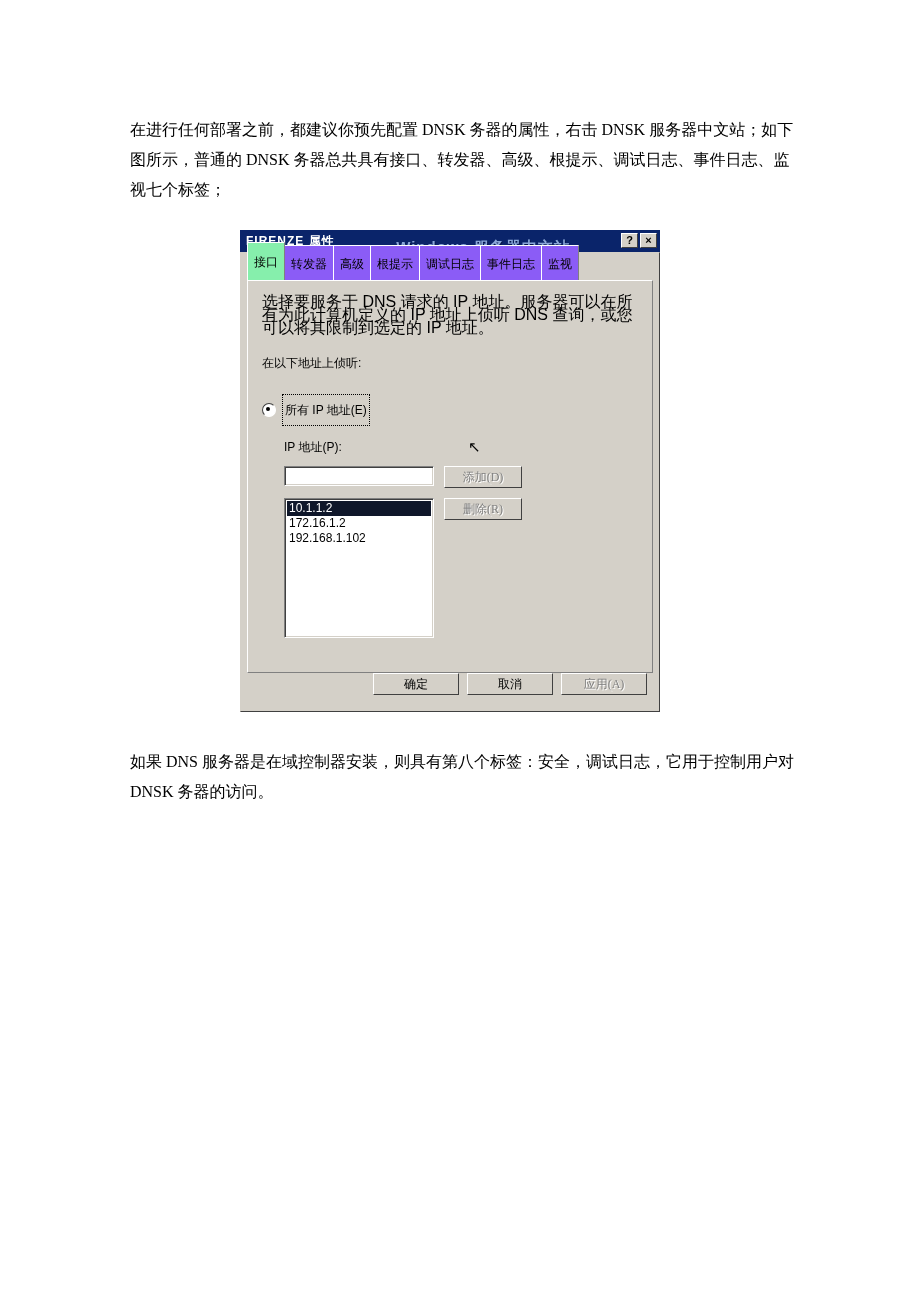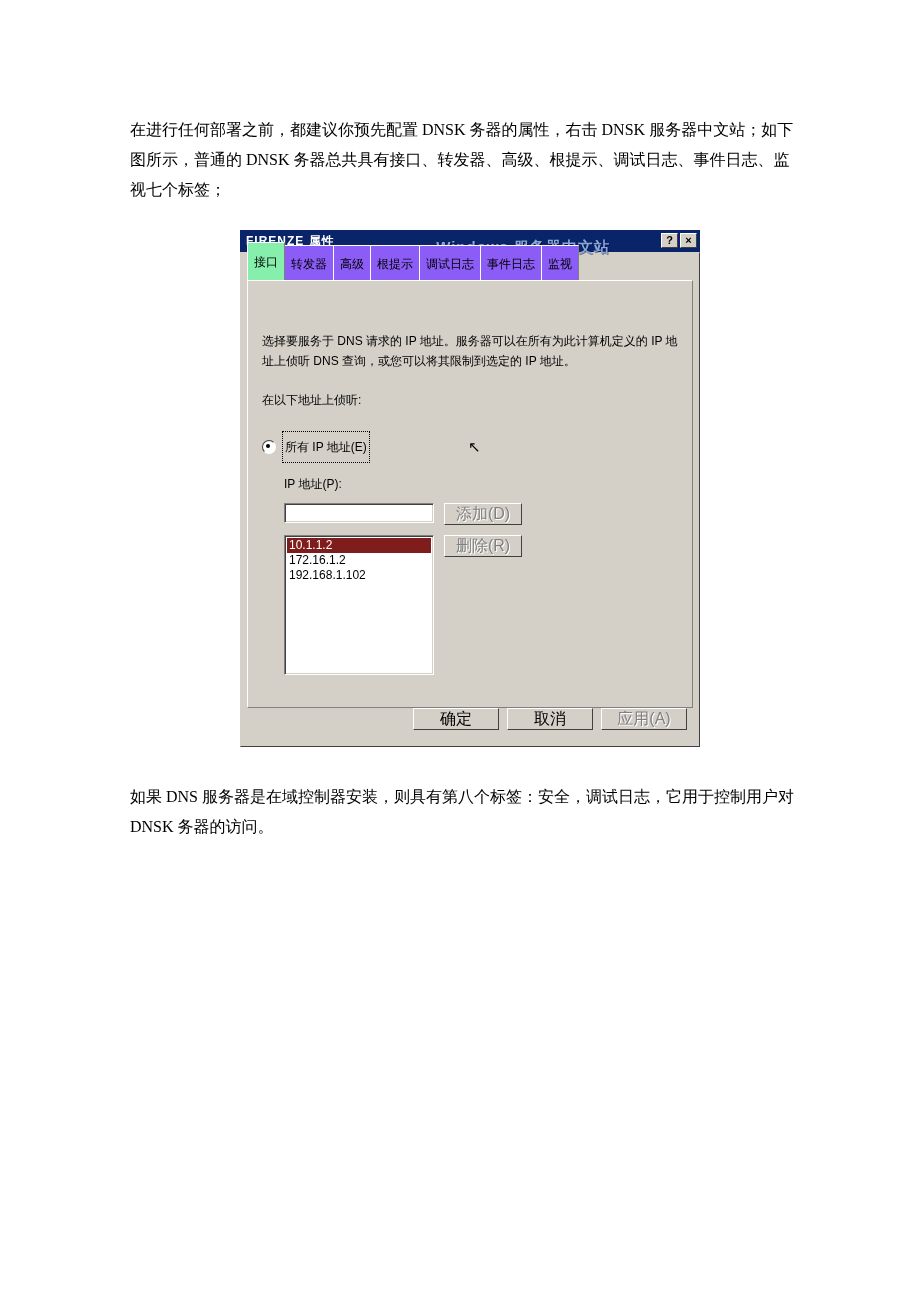--- a/index.html
+++ b/index.html
@@ -13,21 +13,21 @@
     font-size: 16px;
     line-height: 30px;
     color: #000;
   }
   .para {
     margin: 0 0 25px 0;
   }
 
   
   .dialog-wrap {
-    width: 460px;
+    width: 420px;
     margin: 0 0 35px 110px;
     position: relative;
     font-family: Tahoma, "Microsoft Sans Serif", "SimSun", sans-serif;
     font-size: 12px;
     color: #000;
   }
   .titlebar {
     height: 22px;
     background: linear-gradient(#0a246a, #0a246a);
     color: #fff;
@@ -110,24 +110,23 @@
     background: #d4d0c8;
     border: 1px solid #fff;
     border-right-color: #808080;
     border-bottom-color: #808080;
     padding: 14px 14px 22px 14px;
     min-height: 355px;
     position: relative;
   }
 
   .instr {
-    font-size: 12px;
-    line-height: 20px;
+    font-size: 16px;
+    line-height: 13px;
     margin-bottom: 14px;
-    margin-top: 36px;
   }
   .lbl {
     font-size: 12px;
     margin-bottom: 16px;
   }
 
   .radio-row {
     display: flex;
     align-items: center;
     margin: 4px 0;
@@ -200,35 +199,36 @@
     box-sizing: border-box;
     padding: 2px;
     font-family: Tahoma, "SimSun", sans-serif;
     font-size: 12px;
     line-height: 15px;
   }
   .listbox .item {
     padding: 0 2px;
   }
   .listbox .item.selected {
-    background: #7f1d1d;
+    background: #0f172a;
     color: #fff;
   }
 
   .w-btn {
     width: 78px;
     height: 22px;
     background: #d4d0c8;
     border: 1px solid #fff;
     border-right-color: #404040;
     border-bottom-color: #404040;
-    font-size: 16px;
+    font-size: 12px;
     text-align: center;
     line-height: 20px;
     box-sizing: border-box;
+    font-family: Liberation Serif, serif;
   }
   .w-btn.disabled {
     color: #808080;
     text-shadow: 1px 1px 0 #fff;
   }
 
   .cursor {
     position: absolute;
     left: 220px;
     top: 151px;

